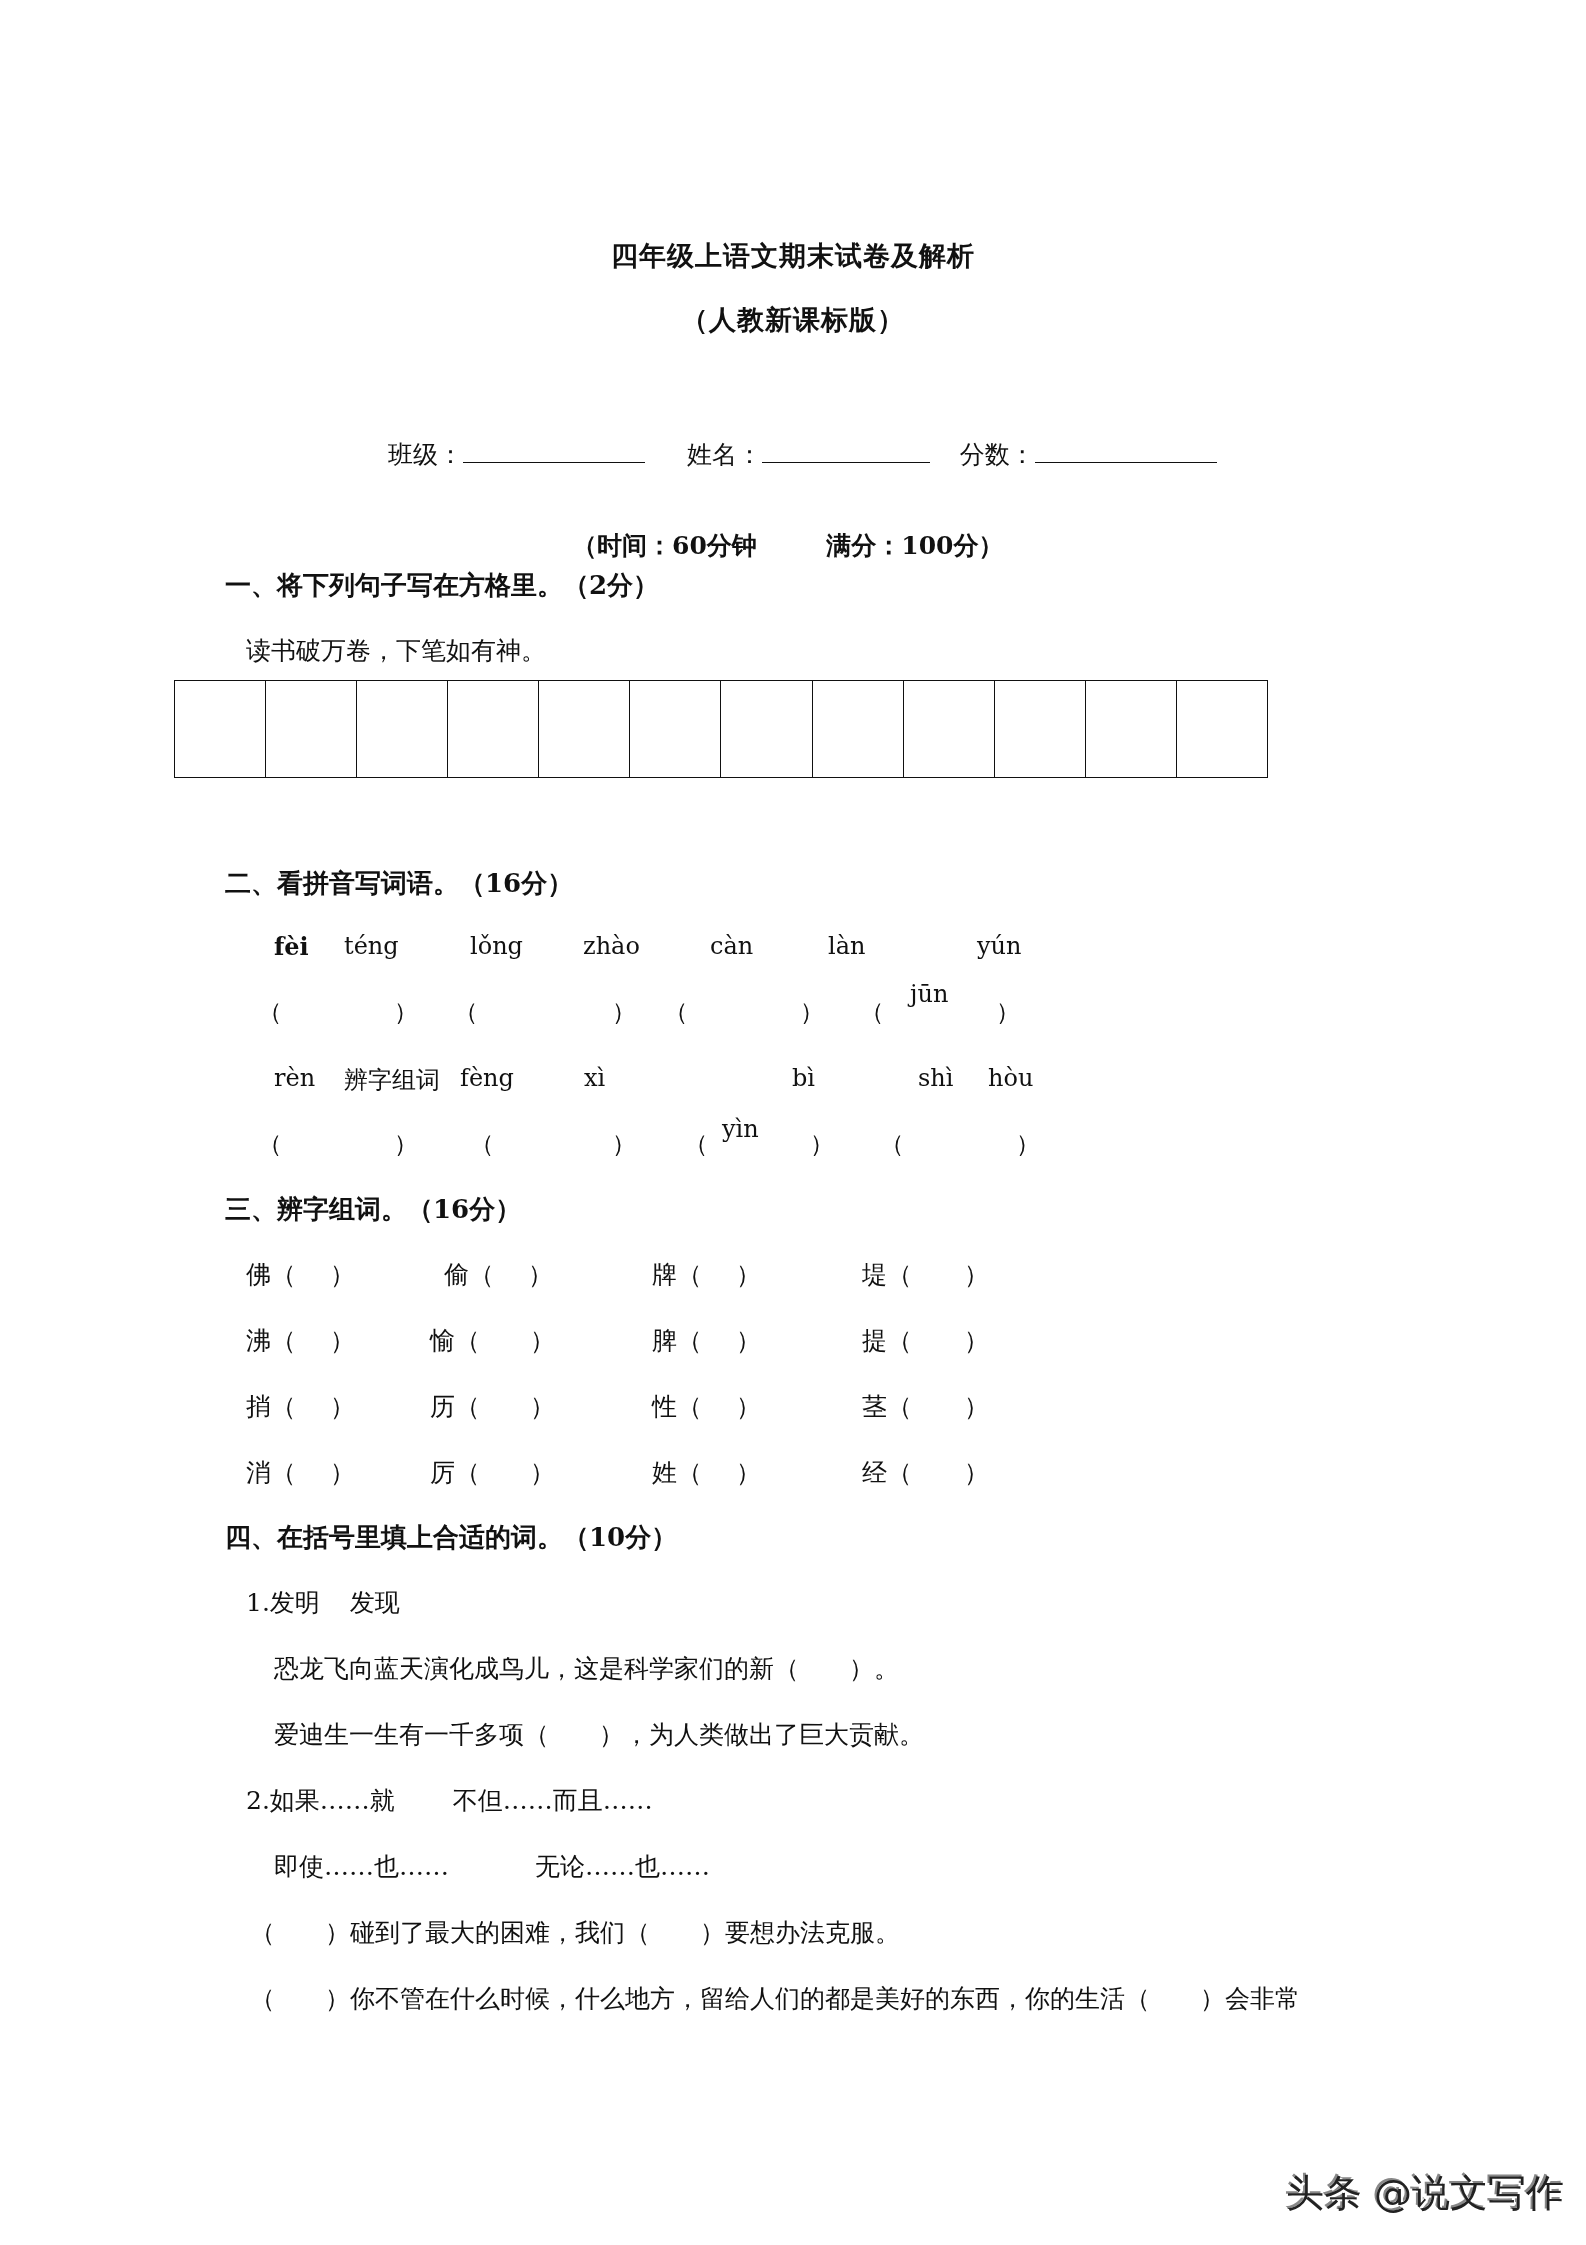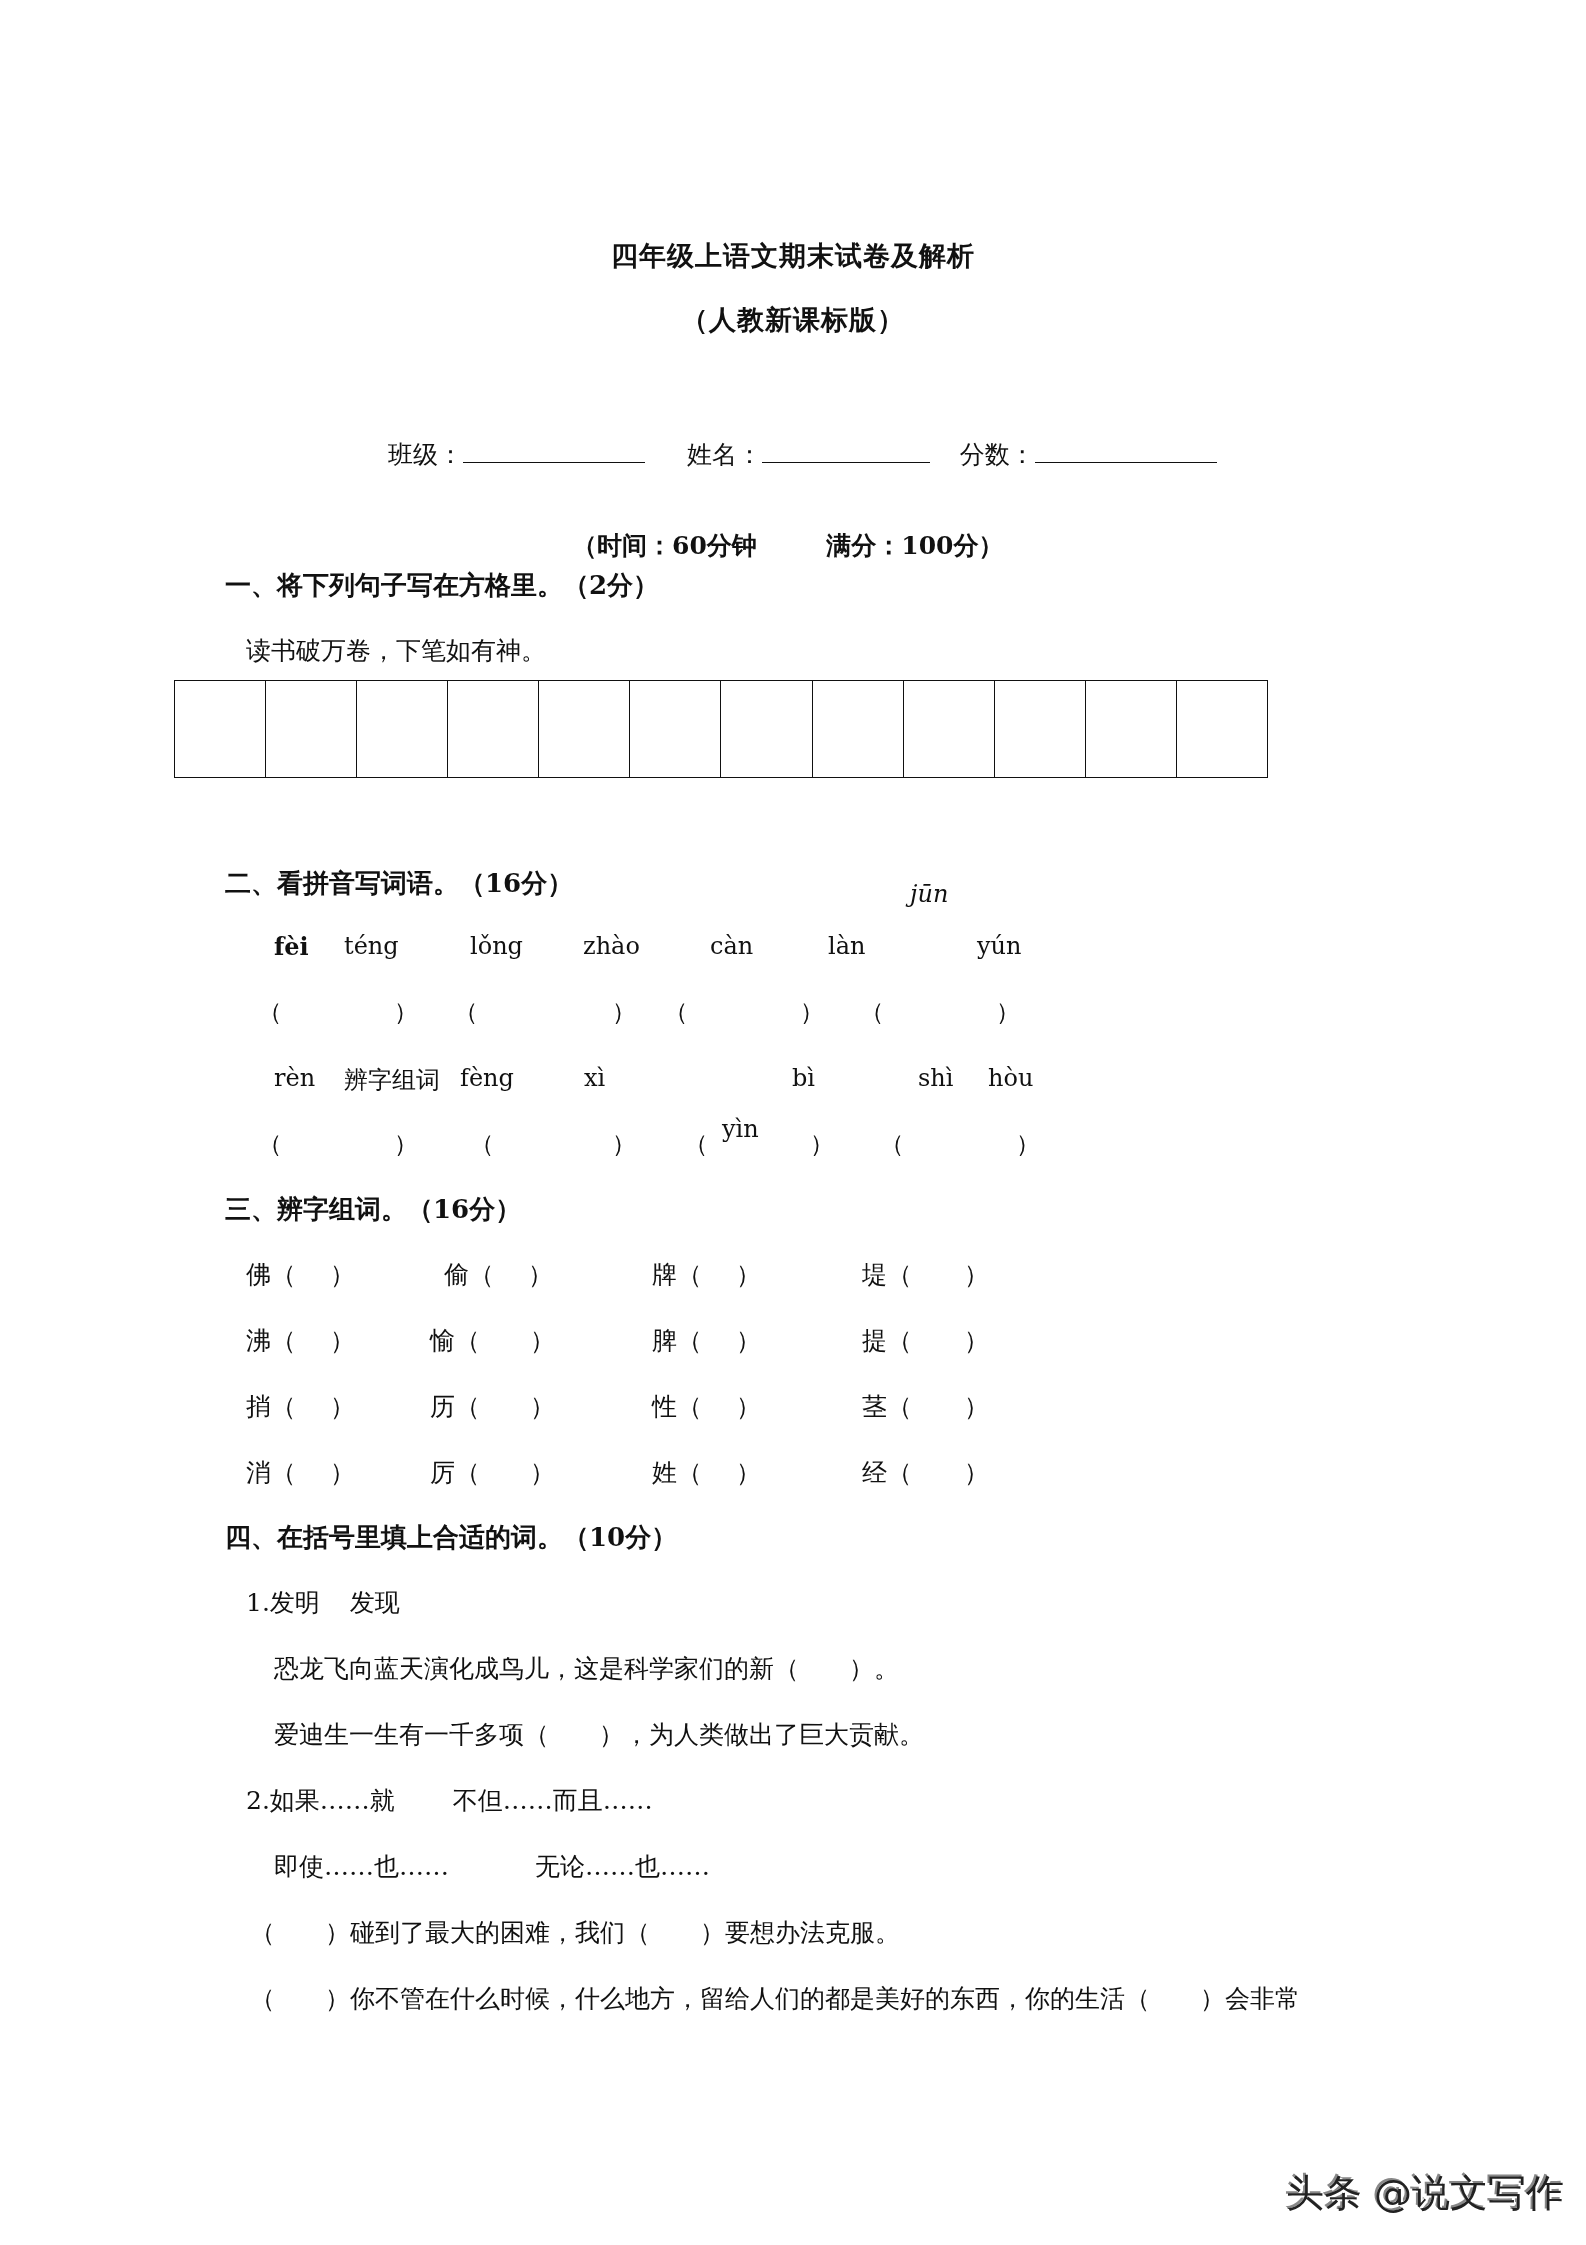--- a/index.html
+++ b/index.html
@@ -64,21 +64,21 @@
 </div>
 
 <div class="abs qtitle" style="top:866px;">二、看拼音写词语。（16分）</div>
 
 <div class="abs py" style="left:274px; top:932px;font-weight:bold;">fèi</div>
 <div class="abs py" style="left:344px; top:932px;">téng</div>
 <div class="abs py" style="left:470px; top:932px;">lǒng</div>
 <div class="abs py" style="left:583px; top:932px;">zhào</div>
 <div class="abs py" style="left:710px; top:932px;">càn</div>
 <div class="abs py" style="left:795px; top:932px;margin-left:33px;">làn</div>
-<div class="abs py" style="left:910px; top:880px;font-style:italic;">jūn</div>
+<div class="abs py" style="left:910px; top:980px;">jūn</div>
 <div class="abs py" style="left:977px; top:932px;">yún</div>
 
 <div class="abs paren" style="left:258px; top:996px;"><span>（</span><span style="display:inline-block;width:112px;"></span><span>）</span></div>
 <div class="abs paren" style="left:454px; top:996px;"><span>（</span><span style="display:inline-block;width:134px;"></span><span>）</span></div>
 <div class="abs paren" style="left:664px; top:996px;"><span>（</span><span style="display:inline-block;width:112px;"></span><span>）</span></div>
 <div class="abs paren" style="left:860px; top:996px;"><span>（</span><span style="display:inline-block;width:112px;"></span><span>）</span></div>
 
 <div class="abs py" style="left:274px; top:1064px;">rèn</div>
 <div class="abs py" style="left:344px; top:1064px;">辨字组词</div>
 <div class="abs py" style="left:460px; top:1064px;">fèng</div>

